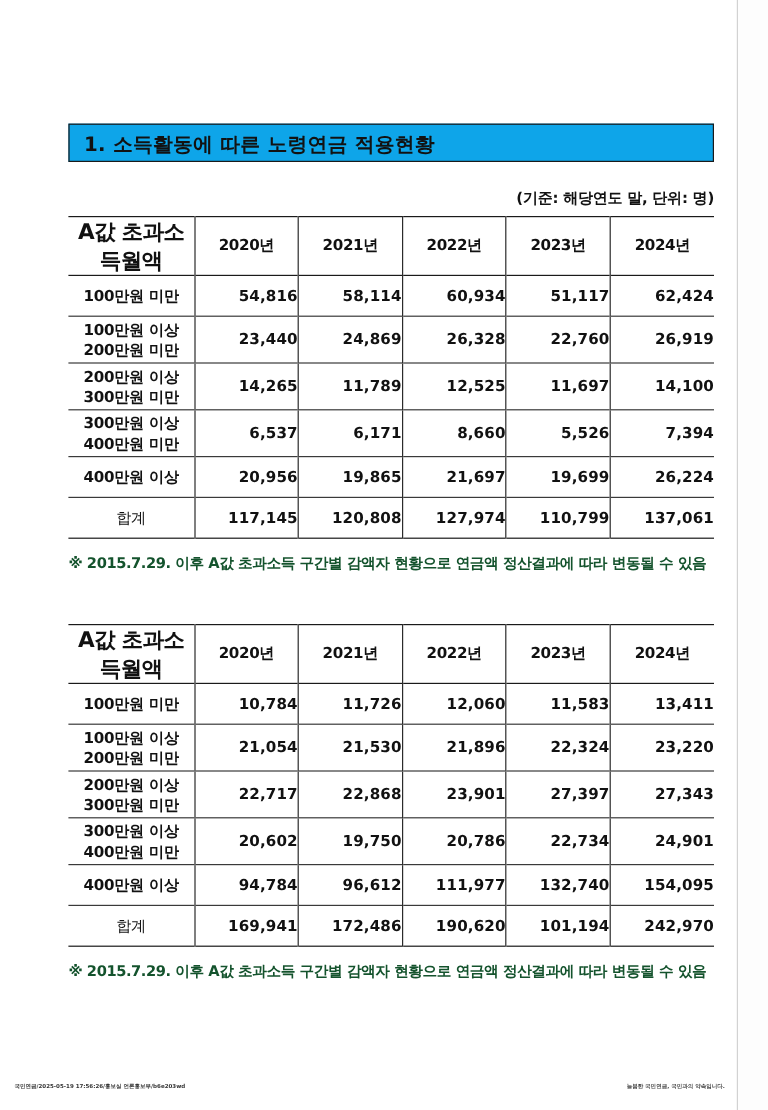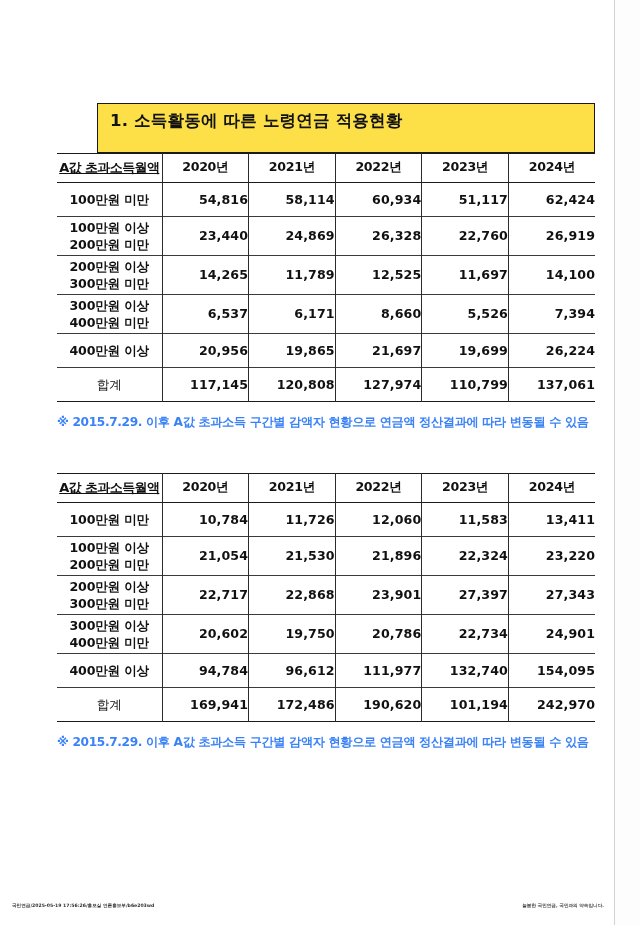--- a/index.html
+++ b/index.html
@@ -38,23 +38,22 @@
     position: absolute;
     left: 57px;
     top: 0;
     width: 538px;
   }
 
   
   .section-box {
     border: 1.6px solid #1a1a1a;
     box-sizing: border-box;
-    padding: 7px 12px 20px 12px;
-    background: #fde047;
-    margin-left: 40px;
+    padding: 7px 12px 2px 12px;
+    background: #0ea5e9;
   }
   .section-title {
     font-size: 16.5px;
     font-weight: 700;
     letter-spacing: 0.2px;
     line-height: 1.25;
     white-space: nowrap;
   }
 
   .unit-note {
@@ -110,23 +109,22 @@
     border-bottom: 1.5px solid #1a1a1a;
   }
 
   table.data th {
     height: 28px;
     text-align: center;
     vertical-align: middle;
     letter-spacing: -0.3px;
   }
   table.data th.label-head {
-    font-size: 13px;
+    font-size: 18px;
     letter-spacing: -0.6px;
-    text-decoration: underline;
   }
 
   td.row-label {
     text-align: center;
     vertical-align: middle;
     height: 33px;
     line-height: 1.35;
     letter-spacing: -0.2px;
   }
   td.row-label.two-line {
@@ -144,21 +142,21 @@
   td.row-label.total-label {
     font-weight: 400;
   }
 
   .footnote {
     font-size: 12.2px;
     font-weight: 700;
     margin-top: 12px;
     letter-spacing: -0.35px;
     white-space: nowrap;
-    color: #3b82f6;
+    color: #14532d;
   }
 
   .gap-sections {
     height: 42px;
   }
 
   
   .footer-left {
     position: absolute;
     left: 12px;
@@ -187,20 +185,21 @@
 <div class="scan-edge"></div>
 
 <div class="page">
 
   <div style="height:103px"></div>
 
   <div class="section-box">
     <div class="section-title">1. 소득활동에 따른 노령연금 적용현황</div>
   </div>
 
+  <div class="unit-note">(기준: 해당연도 말, 단위: 명)</div>
 
   <table class="data">
     <colgroup>
       <col class="c-label">
         <col class="c-year">
         <col class="c-year">
         <col class="c-year">
         <col class="c-year">
         <col class="c-year">
     </colgroup>

